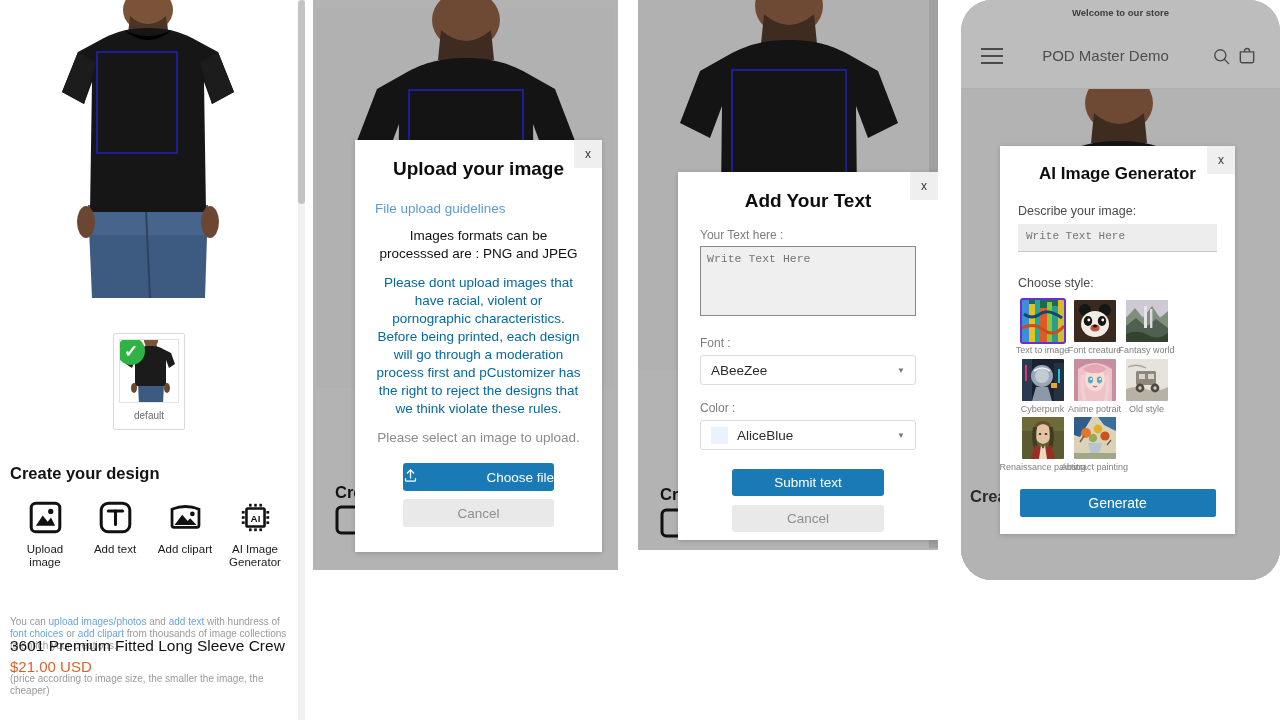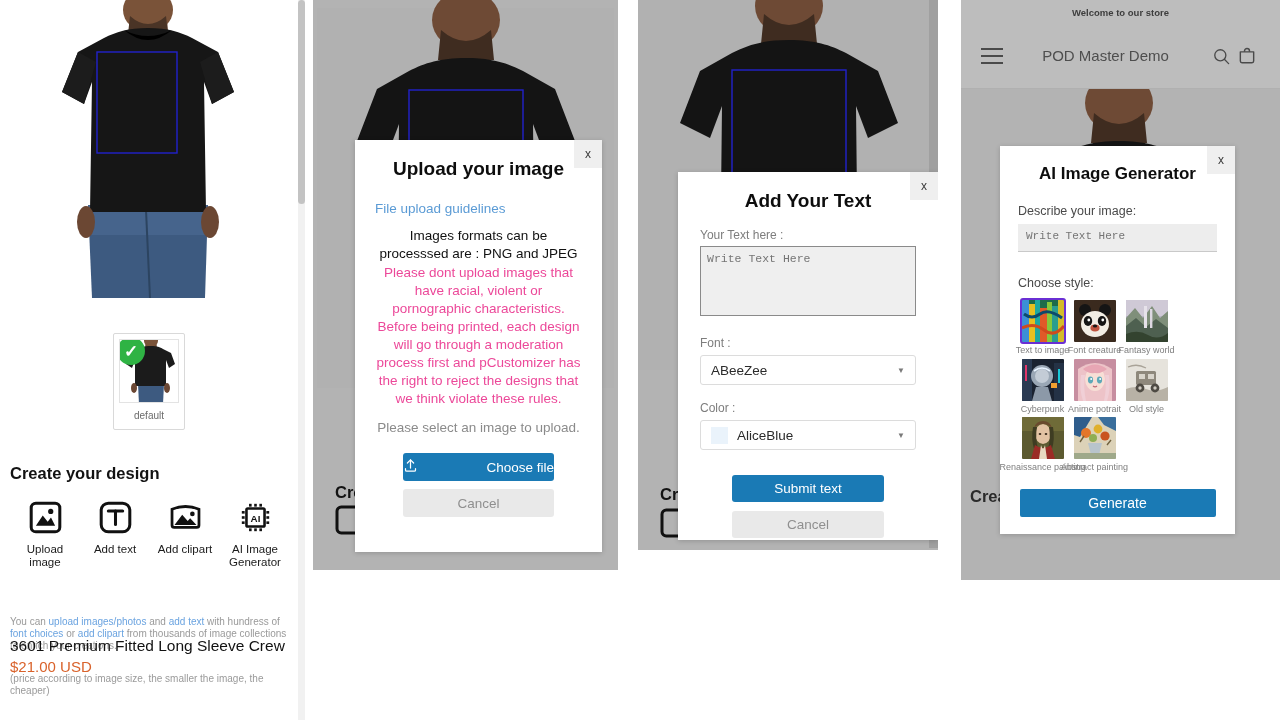--- a/index.html
+++ b/index.html
@@ -71,21 +71,21 @@
     font-family: "Liberation Sans", sans-serif; cursor: pointer;
     display: flex; align-items: center; justify-content: center;
   }
 
   
   .p2 { left: 313px; top: 0; width: 305px; height: 570px; }
   .m-upload { left: 42px; top: 140px; width: 247px; height: 412px; padding: 0 20px; }
   .m-upload .modal-h { font-size: 19px; margin-top: 18px; }
   .up-guide { text-align: left; color: #5b9bd5; font-size: 13.5px; margin-top: 21px; cursor: pointer; }
   .up-formats { text-align: center; color: #111; font-size: 13.5px; line-height: 1.33; margin-top: 11px; }
-  .up-rules { text-align: center; color: #ec4899; font-size: 13.5px; line-height: 1.33; margin-top: 1px; }
+  .up-rules { text-align: center; color: #0369a1; font-size: 13.5px; line-height: 1.33; margin-top: 11px; }
   .up-select { text-align: center; color: #8b8b8b; font-size: 13.5px; line-height: 1.33; margin-top: 11px; }
   .m-upload .btn-primary { width: 151px; height: 28px; margin: 17px auto 0; font-size: 13.5px; justify-content: space-between; }
   .m-upload .btn-muted { width: 151px; height: 28px; margin: 8px auto 0; font-size: 13.5px; }
 
   .cre-ghost { position: absolute; font-size: 16.5px; font-weight: bold; color: #131313; }
 
   
   .p3 { left: 638px; top: 0; width: 300px; height: 550px; }
   .p3-thumb { position: absolute; right: 0; top: 0; width: 9px; height: 548px; background: #a0a0a0; }
   .m-text { left: 40px; top: 172px; width: 260px; height: 368px; padding: 0 22px; }
@@ -97,25 +97,25 @@
     font-family: "Liberation Mono", monospace; font-size: 11.5px; color: #8a8a8a;
   }
   .sel {
     width: 100%; height: 30px; margin-top: 5px; background: #fff;
     border: 1px solid #dcdcdc; border-radius: 3px;
     display: flex; align-items: center; padding: 0 10px; position: relative;
     font-size: 13.5px; color: #2b2b2b; cursor: pointer;
   }
   .sel .caret { position: absolute; right: 10px; font-size: 8px; color: #7a7a7a; }
   .swatch { width: 17px; height: 17px; background: #eaf3fb; margin-right: 9px; }
-  .m-text .btn-primary { width: 152px; height: 27px; margin: 25px auto 0; font-size: 13.5px; }
+  .m-text .btn-primary { width: 152px; height: 27px; margin: 19px auto 0; font-size: 13.5px; }
   .m-text .btn-muted { width: 152px; height: 27px; margin: 9px auto 0; font-size: 13.5px; }
 
   
-  .p4 { left: 961px; top: 0; width: 319px; height: 580px; }
+  .p4 { left: 961px; top: 0; width: 319px; height: 580px; border-radius: 31px; }
   .sf-announce {
     position: absolute; left: 0; top: 0; width: 100%; height: 24px; background: #bdbdbd;
     display: flex; align-items: center; justify-content: center;
     font-size: 9.5px; font-weight: bold; color: #3d3d3d;
   }
   .sf-header {
     position: absolute; left: 0; top: 24px; width: 100%; height: 65px; background: #bdbdbd;
     display: flex; align-items: center; padding: 0 20px; border-bottom: 1px solid #b0b0b0;
   }
   .sf-burger { width: 22px; height: 16px; display: flex; flex-direction: column; justify-content: space-between; cursor: pointer; }

